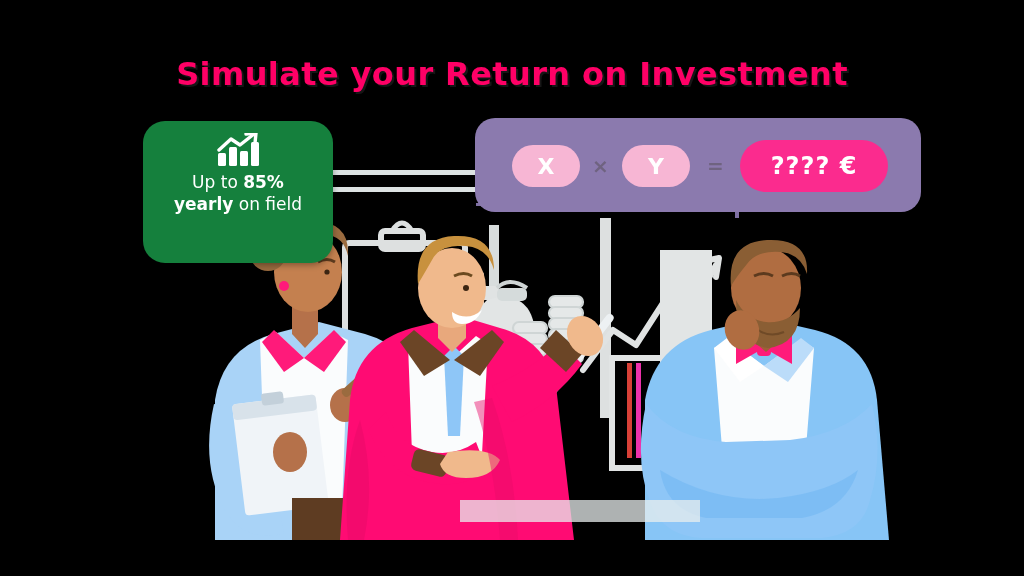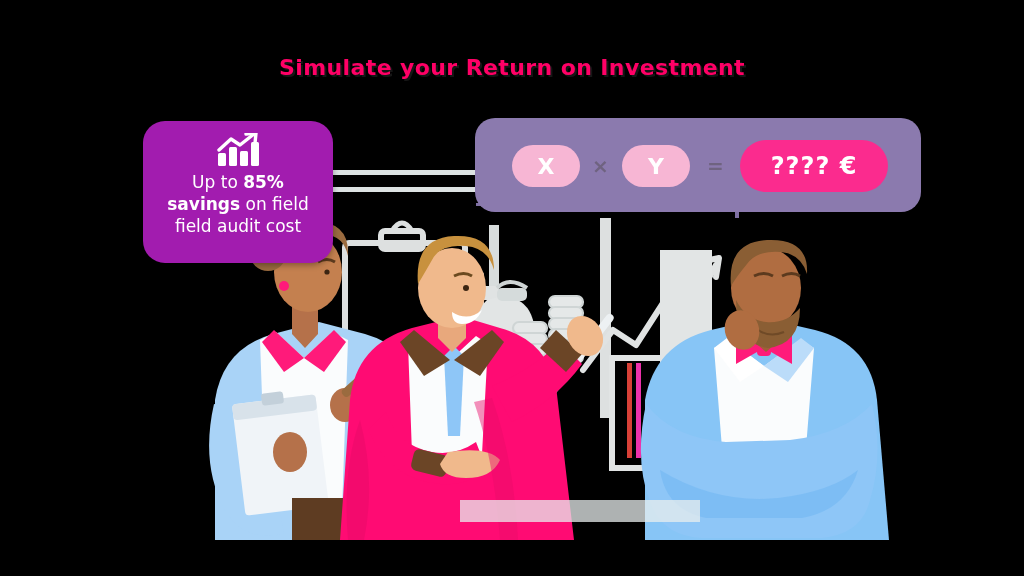--- a/index.html
+++ b/index.html
@@ -15,21 +15,21 @@
     background: #000000;
     overflow: hidden;
   }
 
   
   #page-title {
     position: absolute;
     left: 0; top: 55px;
     width: 1024px;
     text-align: center;
-    font-size: 22px;
+    font-size: 32px;
     font-weight: bold;
     letter-spacing: 0.4px;
     color: #FF0066;
     text-shadow: 2px 2px 0 rgba(40,40,40,0.55);
     font-family: "DejaVu Sans", sans-serif;
     white-space: nowrap;
   }
 
   
   .connector {
@@ -59,21 +59,21 @@
     position: absolute;
     height: 3px; background: #7e6fa2;
     left: 476px; top: 203px; width: 262px;
   }
 
   
   #savings-badge {
     position: absolute;
     left: 143px; top: 121px;
     width: 190px; height: 142px;
-    background: #a21caf;
+    background: #15803d;
     border-radius: 22px;
     color: #ffffff;
     text-align: center;
     padding-top: 12px;
     box-shadow: 0 2px 6px rgba(0,0,0,0.35);
   }
   #savings-badge .badge-icon { display: block; margin: 0 auto 4px auto; }
   #savings-badge .badge-text {
     font-size: 17px;
     line-height: 22px;
@@ -303,22 +303,21 @@
     <svg class="badge-icon" width="44" height="34" viewBox="0 0 44 34">
       <rect x="2" y="20" width="8" height="13" rx="1.5" fill="#ffffff"></rect>
       <rect x="13" y="14" width="8" height="19" rx="1.5" fill="#ffffff"></rect>
       <rect x="24" y="18" width="8" height="15" rx="1.5" fill="#ffffff"></rect>
       <rect x="35" y="9" width="8" height="24" rx="1.5" fill="#ffffff"></rect>
       <path d="M3 17 L15 6 L24 12 L38 1" fill="none" stroke="#ffffff" stroke-width="3.4" stroke-linecap="round" stroke-linejoin="round"></path>
       <path d="M30 1 L40 0 L39 10" fill="none" stroke="#ffffff" stroke-width="3.4" stroke-linecap="round" stroke-linejoin="round"></path>
     </svg>
     <div class="badge-text">
       <span>Up to </span><b>85%</b><br>
-      <b>savings</b><span> on field</span><br>
-      <span>field audit cost</span>
+      <b>yearly</b><span> on field</span><br>
     </div>
   </div>
 
   <div id="formula-bar">
     <div class="var-pill" id="pill-x">X</div>
     <div class="op" id="op-times">×</div>
     <div class="var-pill" id="pill-y">Y</div>
     <div class="op" id="op-equals">=</div>
     <div id="result-pill">???? €</div>
   </div>

